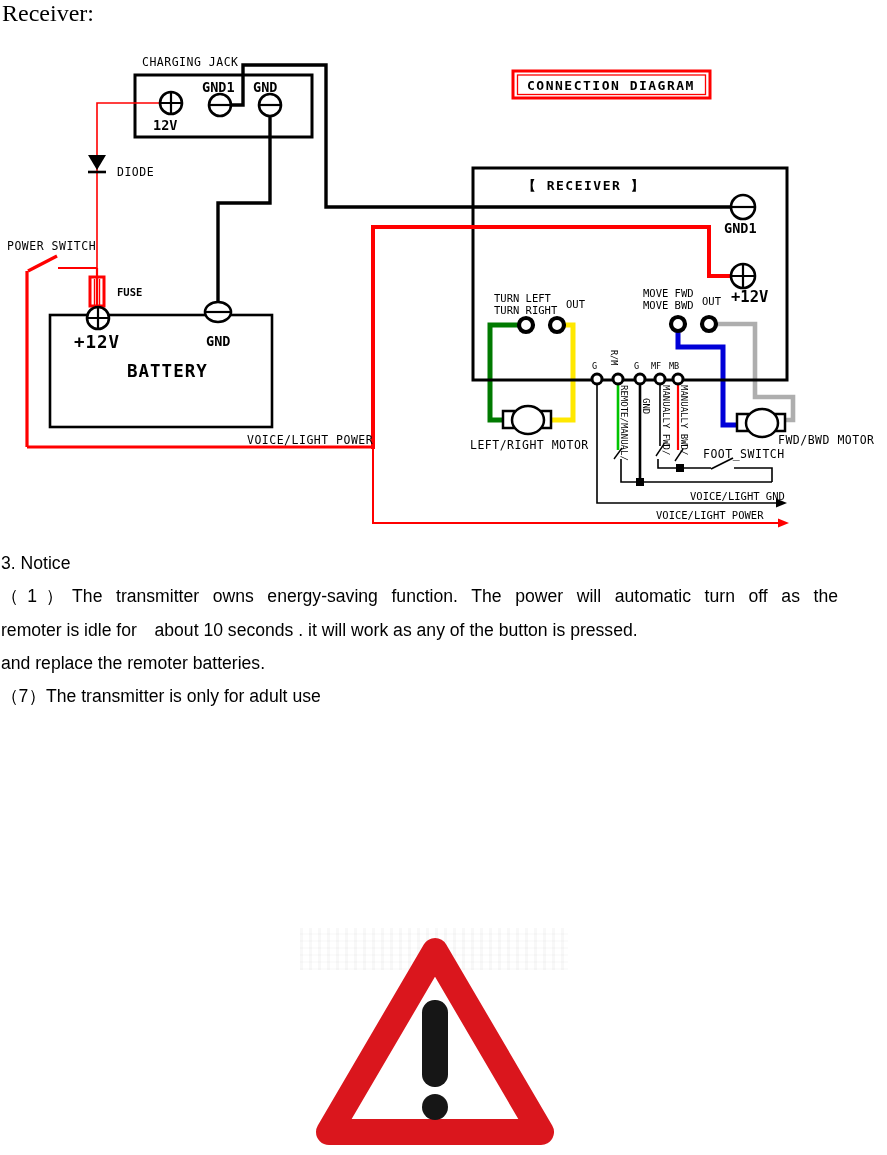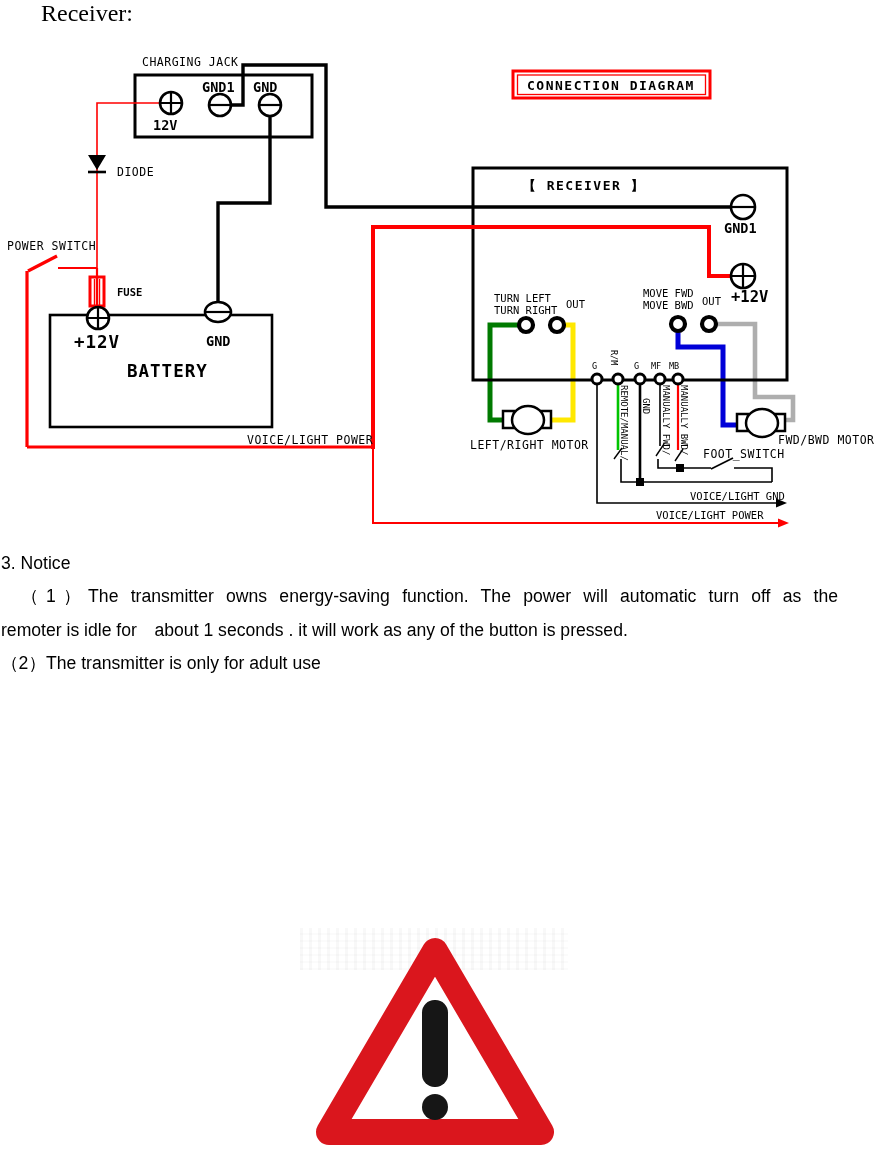--- a/index.html
+++ b/index.html
@@ -1,34 +1,34 @@
 <!DOCTYPE html>
 <html><head>
 <meta charset="utf-8">
 <style>
   html,body{margin:0;padding:0;background:#ffffff;}
   body{width:887px;height:1155px;position:relative;overflow:hidden;
        font-family:"Liberation Sans", sans-serif;}
   .doc-title{position:absolute;left:2px;top:0px;
-       font-family:"Liberation Serif", serif;font-size:24px;color:#000;margin-left:39px;}
+       font-family:"Liberation Serif", serif;font-size:24px;color:#000;}
   svg.diagram{position:absolute;left:0;top:0;}
   .diagram text{font-family:"DejaVu Sans Mono", monospace;fill:#000;}
   .t9{font-size:9px;}
   .t85{font-size:8.5px;}
   .t10{font-size:10.5px;}
   .t11{font-size:11.5px;letter-spacing:0.5px;}
   .t13b{font-size:13.5px;font-weight:bold;}
   .t15b{font-size:15.5px;font-weight:bold;}
   .t17b{font-size:17.5px;font-weight:bold;letter-spacing:1px;}
   .tfuse{font-size:10.5px;font-weight:bold;}
   .ttl{font-size:13px;font-weight:bold;letter-spacing:1.5px;}
   .notice{position:absolute;left:1px;top:547px;width:837px;color:#000;
        font-size:17.6px;line-height:33.3px;}
   .n-line{white-space:nowrap;}
-  .just{white-space:normal;text-align:justify;text-align-last:justify;padding-left:20px;}
+  .just{white-space:normal;text-align:justify;text-align-last:justify;}
   .wm{position:absolute;left:300px;top:928px;width:268px;height:42px;
       background:
         repeating-linear-gradient(90deg, rgba(0,0,0,0.05) 0 3px, rgba(0,0,0,0) 3px 9px),
         repeating-linear-gradient(0deg, rgba(0,0,0,0.03) 0 2px, rgba(0,0,0,0) 2px 7px);
       opacity:.55;}
   svg.warning{position:absolute;left:297px;top:921px;}
 </style>
 </head>
 <body>
 
@@ -192,22 +192,23 @@
   <text x="470" y="449" class="t11">LEFT/RIGHT MOTOR</text>
   <text x="778" y="444" class="t11">FWD/BWD MOTOR</text>
   <text x="703" y="458" class="t11">FOOT_SWITCH</text>
   <text x="690" y="500" class="t10">VOICE/LIGHT GND</text>
   <text x="656" y="519" class="t10">VOICE/LIGHT POWER</text>
 </svg>
 
 <div class="notice">
   <div class="n-line">3. Notice</div>
   <div class="n-line just">（1）The transmitter owns energy-saving function. The power will automatic turn off as the</div>
-  <div class="n-line">remoter is idle for　about 1 seconds . it will work as any of the button is pressed.</div>
-  <div class="n-line">（2）The transmitter is only for adult use</div>
+  <div class="n-line">remoter is idle for　about 10 seconds . it will work as any of the button is pressed.</div>
+  <div class="n-line">and replace the remoter batteries.</div>
+  <div class="n-line">（7）The transmitter is only for adult use</div>
 </div>
 
 <div class="wm"></div>
 
 <svg class="warning" width="276" height="238" viewBox="0 0 276 238">
   <polygon points="138,30 244,211 32,211" fill="#ffffff" stroke-width="26" stroke-linejoin="round" stroke="#da161d"></polygon>
   <rect x="125" y="79" width="26" height="87" rx="12.5" fill="#161616"></rect>
   <circle cx="138" cy="186" r="13" fill="#161616"></circle>
 </svg>
 

